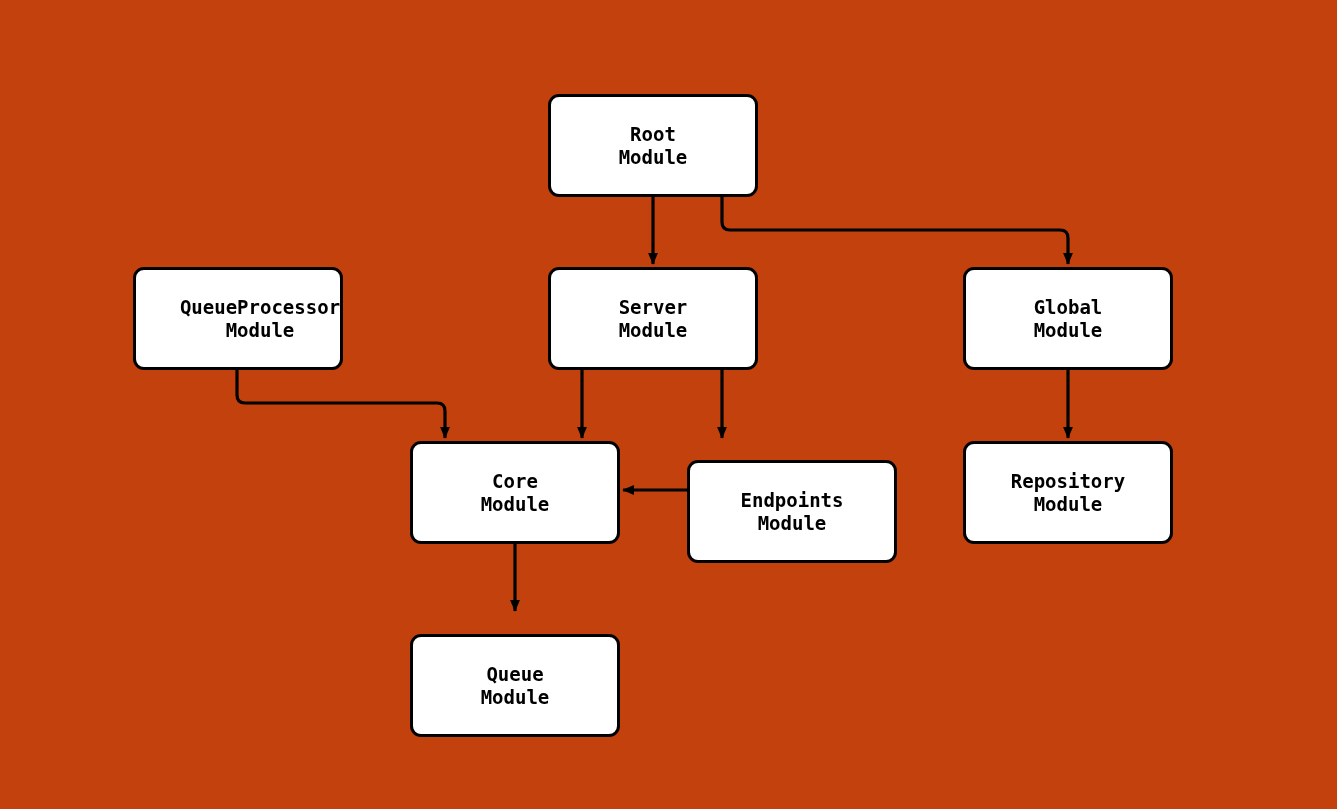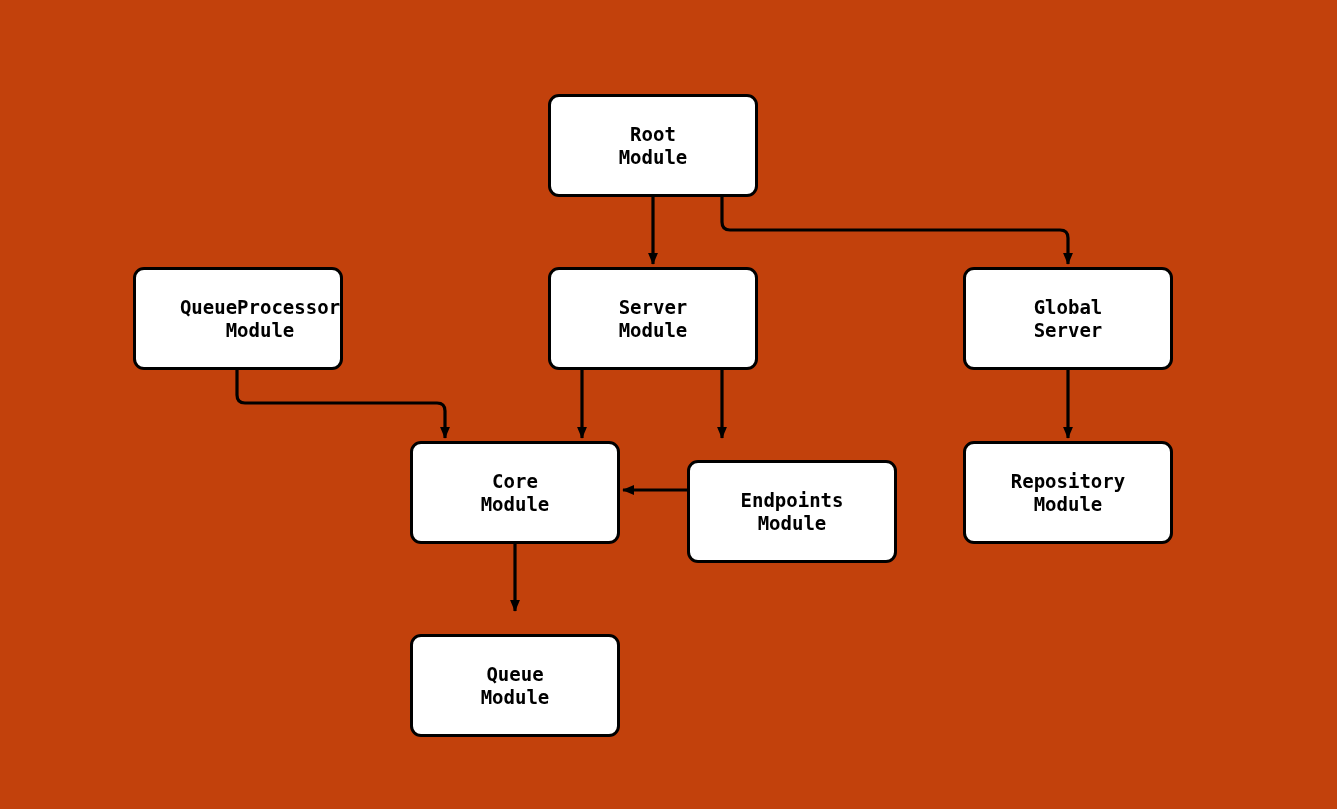--- a/index.html
+++ b/index.html
@@ -89,21 +89,21 @@
 Module</span>
   </div>
 
   <div class="node" style="left:548px; top:267px; width:210px; height:103px;">
     <span class="node-label">Server
 Module</span>
   </div>
 
   <div class="node" style="left:963px; top:267px; width:210px; height:103px;">
     <span class="node-label">Global
-Server</span>
+Module</span>
   </div>
 
   <div class="node" style="left:410px; top:441px; width:210px; height:103px;align-items:center;">
     <span class="node-label">Core
 Module</span>
   </div>
 
   <div class="node" style="left:687px; top:460px; width:210px; height:103px;">
     <span class="node-label">Endpoints
 Module</span>

